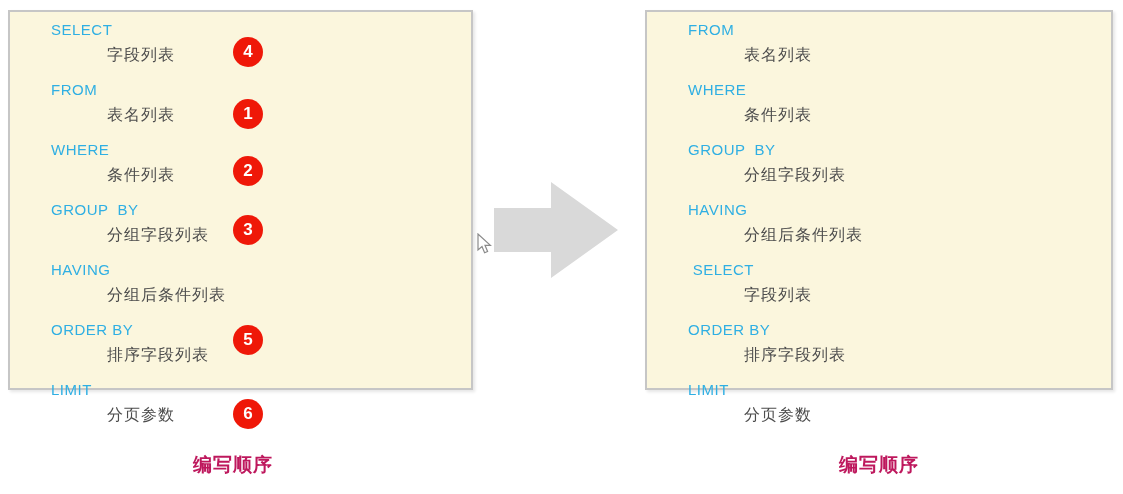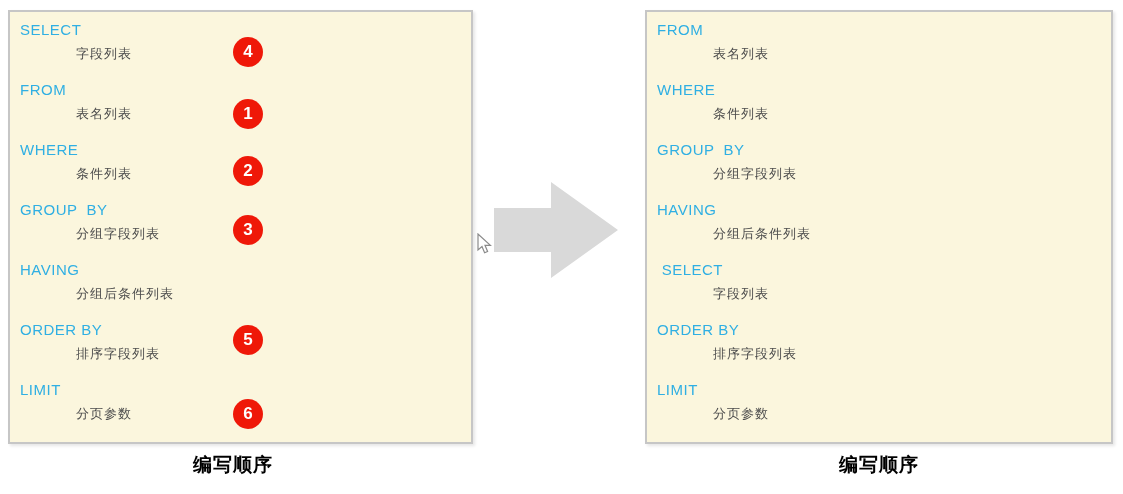--- a/index.html
+++ b/index.html
@@ -6,41 +6,42 @@
   html, body { width: 1123px; height: 494px; }
   body {
     position: relative;
     background: #ffffff;
     font-family: "Liberation Sans", "DejaVu Sans", sans-serif;
     overflow: hidden;
   }
   .panel {
     position: absolute;
     top: 10px;
-    height: 434px;
+    height: 380px;
     background: #FBF6DD;
     border: 2px solid #C6C6C6;
     box-shadow: 2px 2px 3px rgba(0,0,0,0.10);
+    padding-left: 31px;
   }
   .panel-left  { left: 8px;   width: 465px; }
   .panel-right { left: 645px; width: 468px; }
   .rows { padding-top: 6px; }
   .row { height: 60px; padding-left: 10px; }
   .kw {
     display: inline-block;
     margin-top: 3px;
     font-size: 15px;
     letter-spacing: 0.5px;
     color: #2FAFE3;
     white-space: pre;
   }
   .desc {
     margin-left: 56px;
     margin-top: 6px;
-    font-size: 13px;
+    font-size: 16px;
     color: #4D4D4D;
     letter-spacing: 1px;
   }
   .badge {
     position: absolute;
     left: 223px;
     width: 30px;
     height: 30px;
     border-radius: 50%;
     background: #EF1808;
@@ -54,21 +55,21 @@
   .badge.b1 { top: 87px; }
   .badge.b2 { top: 144px; }
   .badge.b3 { top: 203px; }
   .badge.b5 { top: 313px; }
   .badge.b6 { top: 387px; }
   .caption {
     position: absolute;
     top: 452px;
     font-size: 19px;
     font-weight: bold;
-    color: #000000;
+    color: #be185d;
     letter-spacing: 1px;
     text-align: center;
   }
   .caption-left  { left: 8px;   width: 450px; }
   .caption-right { left: 645px; width: 468px; }
   .big-arrow { position: absolute; left: 494px; top: 182px; }
   .mouse-cursor { position: absolute; left: 477px; top: 233px; }
 </style>
 </head>
 <body>

